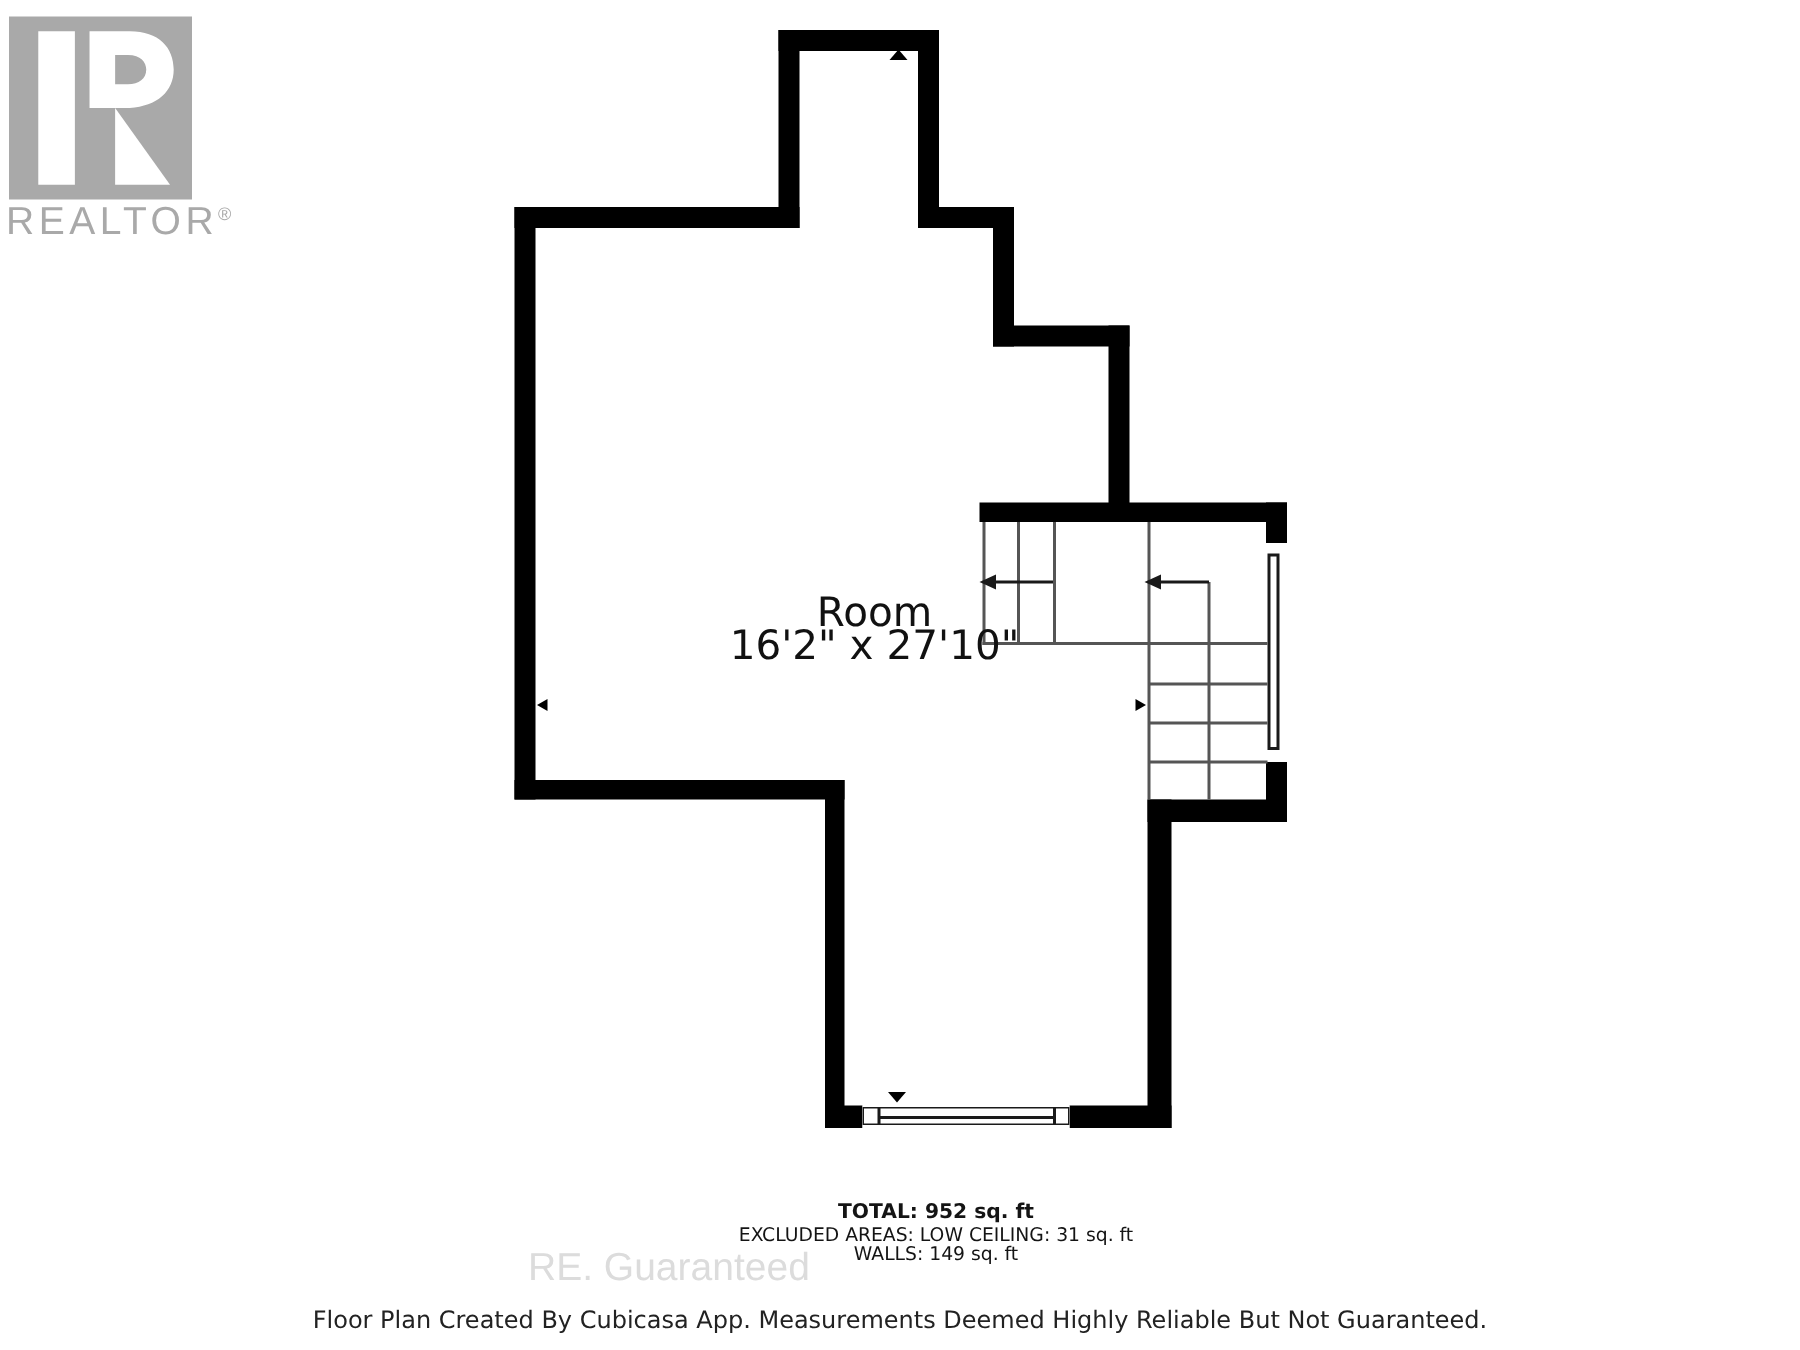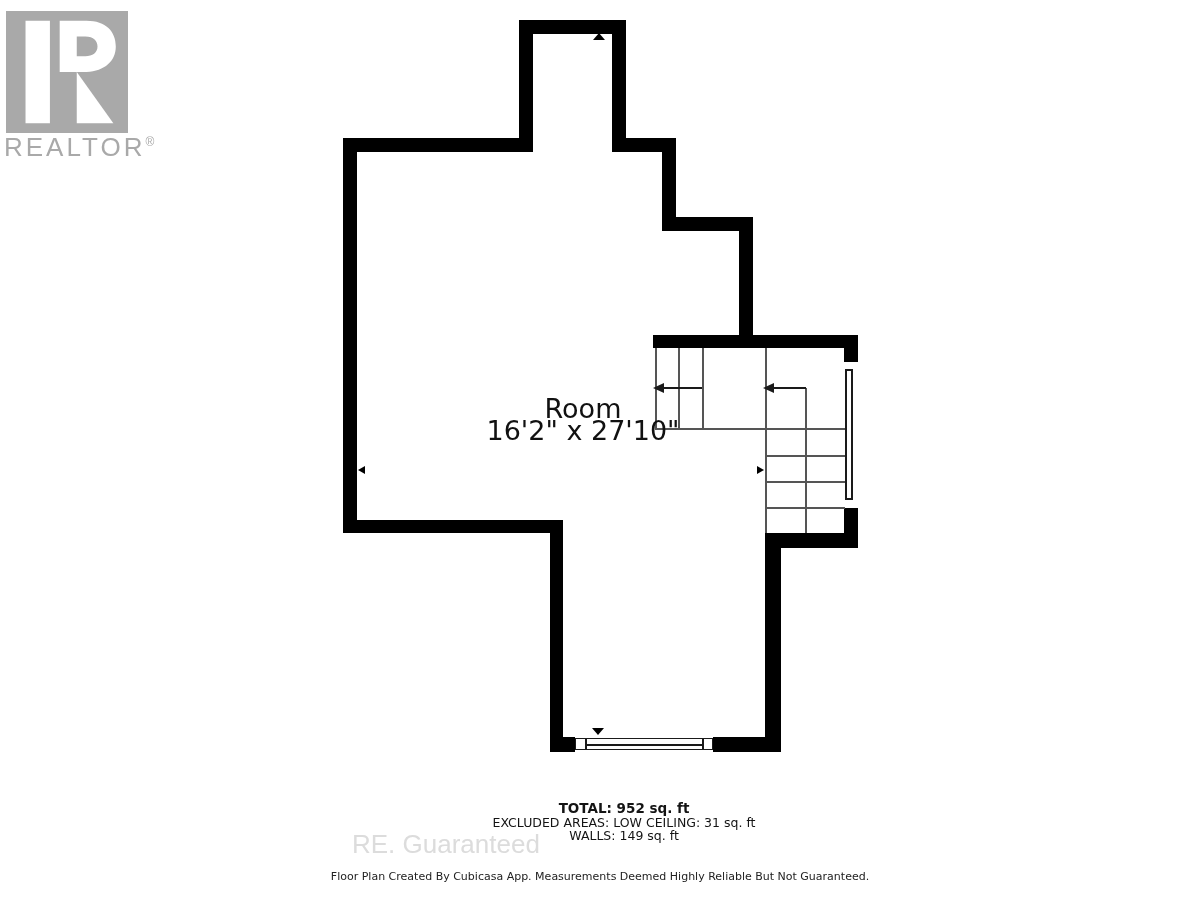--- a/index.html
+++ b/index.html
@@ -27,21 +27,21 @@
     font-family:"Liberation Sans",sans-serif;font-size:26px;color:var(--watermark-gray,#dcdcdc);
     z-index:0;white-space:nowrap;
   }
   .summary{
     position:absolute;left:0;top:802px;width:1200px;text-align:center;
     font-size:12.5px;line-height:13.7px;z-index:1;color:#141414;padding-left:24px;
   }
   .summary .b{font-weight:bold;font-size:13.5px;}
   .footer-note{
     position:absolute;left:0;top:870px;width:1200px;text-align:center;
-    font-size:11px;color:#222;z-index:1;
+    font-size:16px;color:#222;z-index:1;
   }
 </style>
 </head>
 <body>
 
 <div id="canvas">
 
   <div class="logo-box">
     <svg width="122" height="122" viewBox="0 0 100 100">
       <path fill="#ffffff" d="M16,8 h20 v84 h-20 z"></path>

